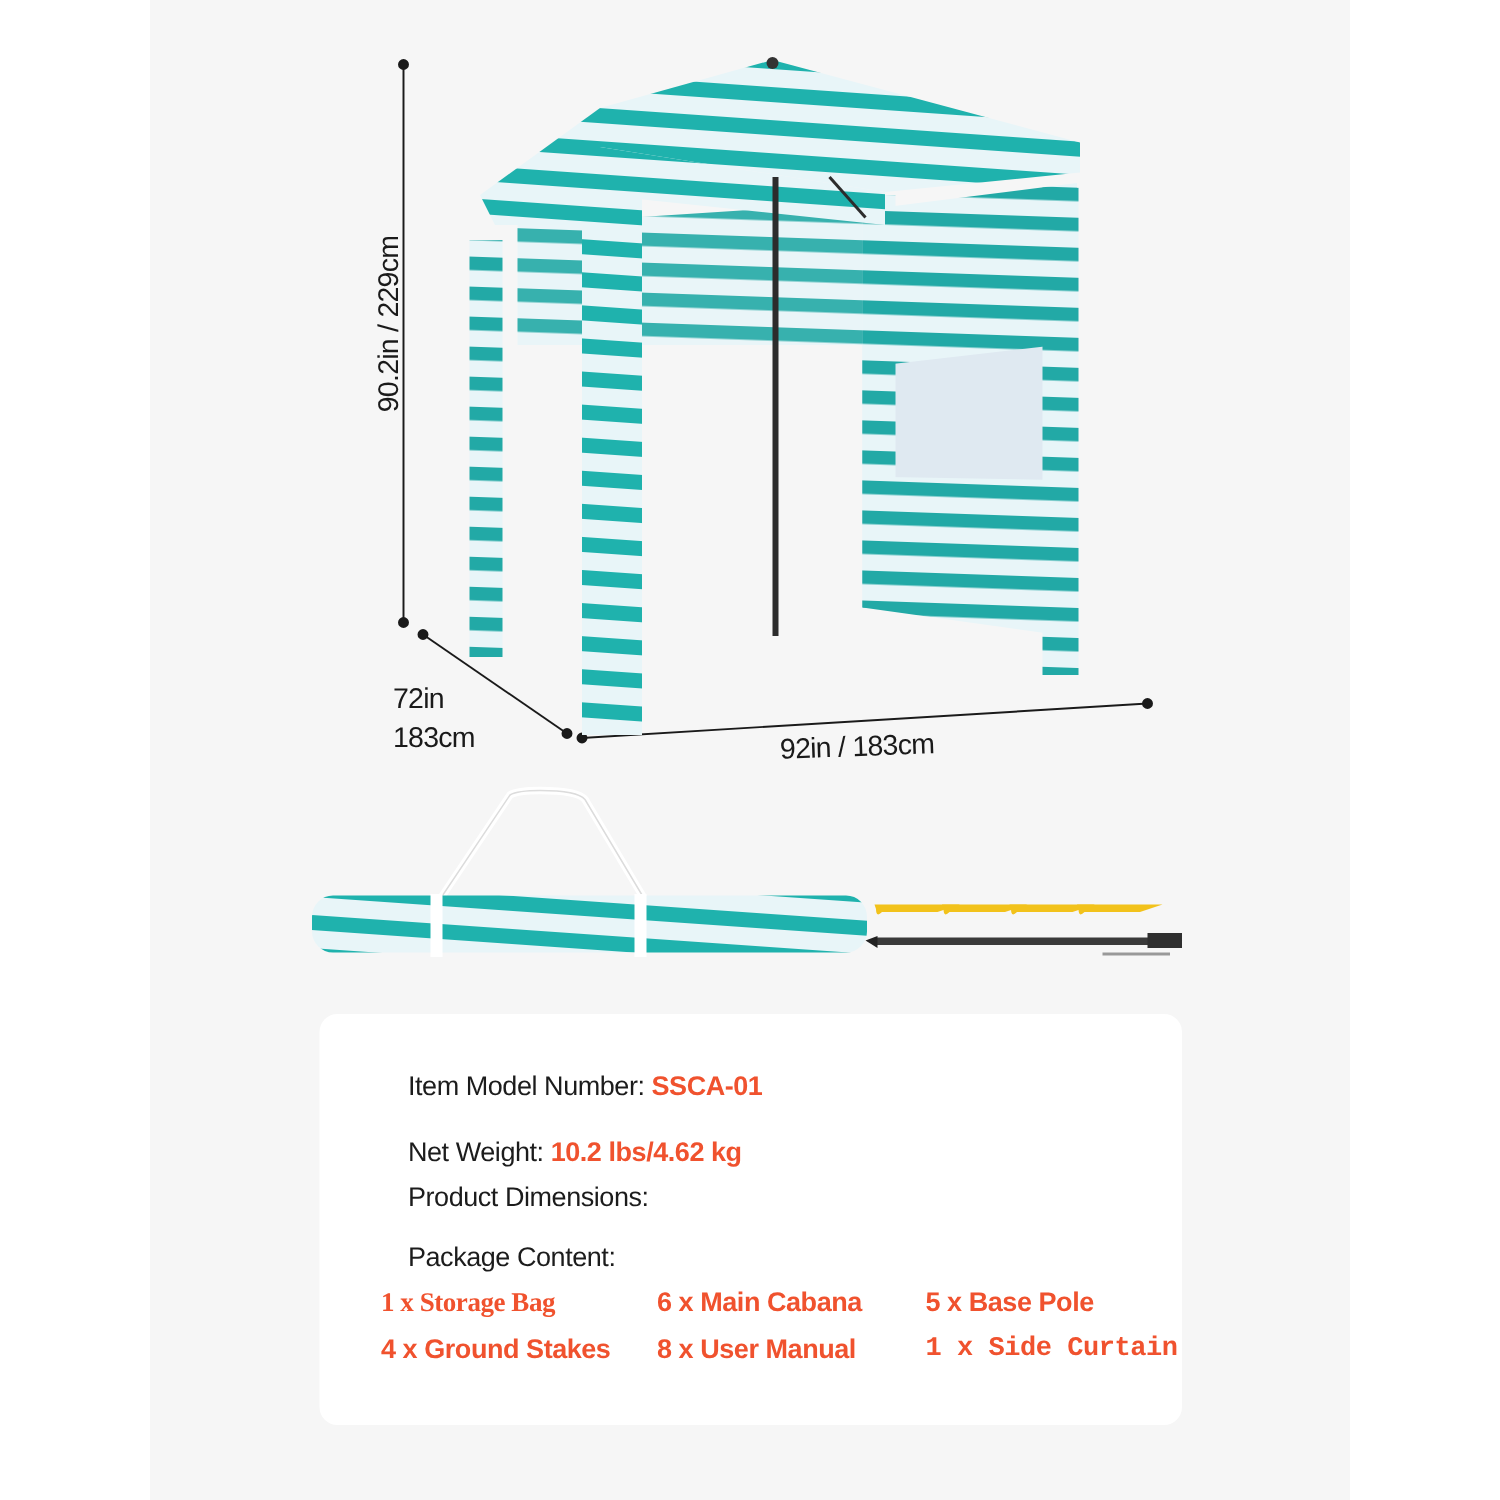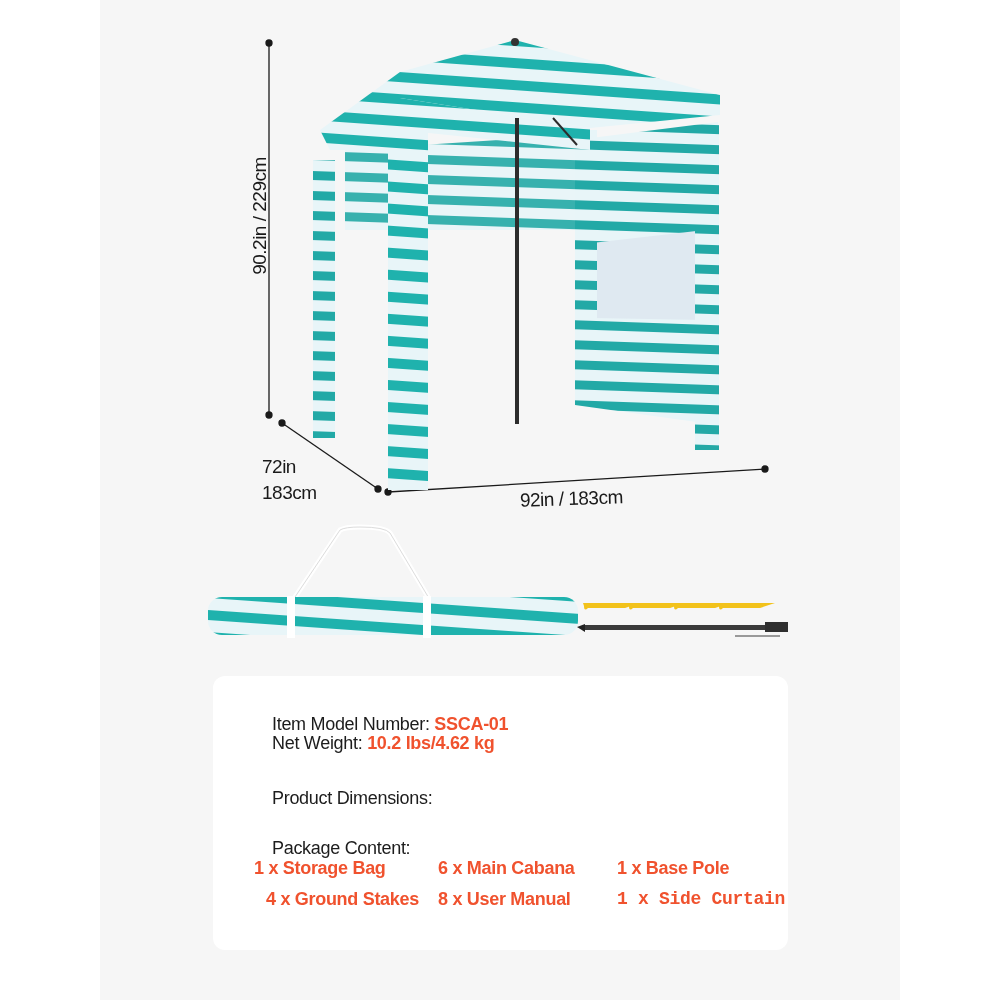--- a/index.html
+++ b/index.html
@@ -94,26 +94,26 @@
   <div>72in</div>
   <div>183cm</div>
 </div>
 <div class="dim-label dim-width">92in / 183cm</div>
 
 <div class="card">
   <div class="spec-line" style="top:38px;">
     <span>Item Model Number:</span>
     <span class="accent">SSCA-01</span>
   </div>
-  <div class="spec-line" style="top:57px;">
+  <div class="spec-line" style="top:82px;">
     <span>Net Weight:</span>
     <span class="accent">10.2 lbs/4.62 kg</span>
   </div>
   <div class="spec-line" style="top:112px;">Product Dimensions:</div>
-  <div class="spec-line" style="top:162px;">Package Content:</div>
+  <div class="spec-line" style="top:152px;">Package Content:</div>
 
-  <div class="pkg" style="left:41px; top:182px;">1 x Storage Bag</div>
+  <div class="pkg" style="left:41px; top:182px;font-family:Liberation Serif, serif;">1 x Storage Bag</div>
   <div class="pkg" style="left:225px; top:182px;">6 x Main Cabana</div>
-  <div class="pkg" style="left:404px; top:182px;">1 x Base Pole</div>
-  <div class="pkg" style="left:41px; top:213px;margin-left:12px;">4 x Ground Stakes</div>
+  <div class="pkg" style="left:404px; top:182px;">5 x Base Pole</div>
+  <div class="pkg" style="left:41px; top:213px;">4 x Ground Stakes</div>
   <div class="pkg" style="left:225px; top:213px;">8 x User Manual</div>
   <div class="pkg" style="left:404px; top:213px;font-family:Liberation Mono, monospace;">1 x Side Curtain</div>
 </div>
 
 </body></html>

